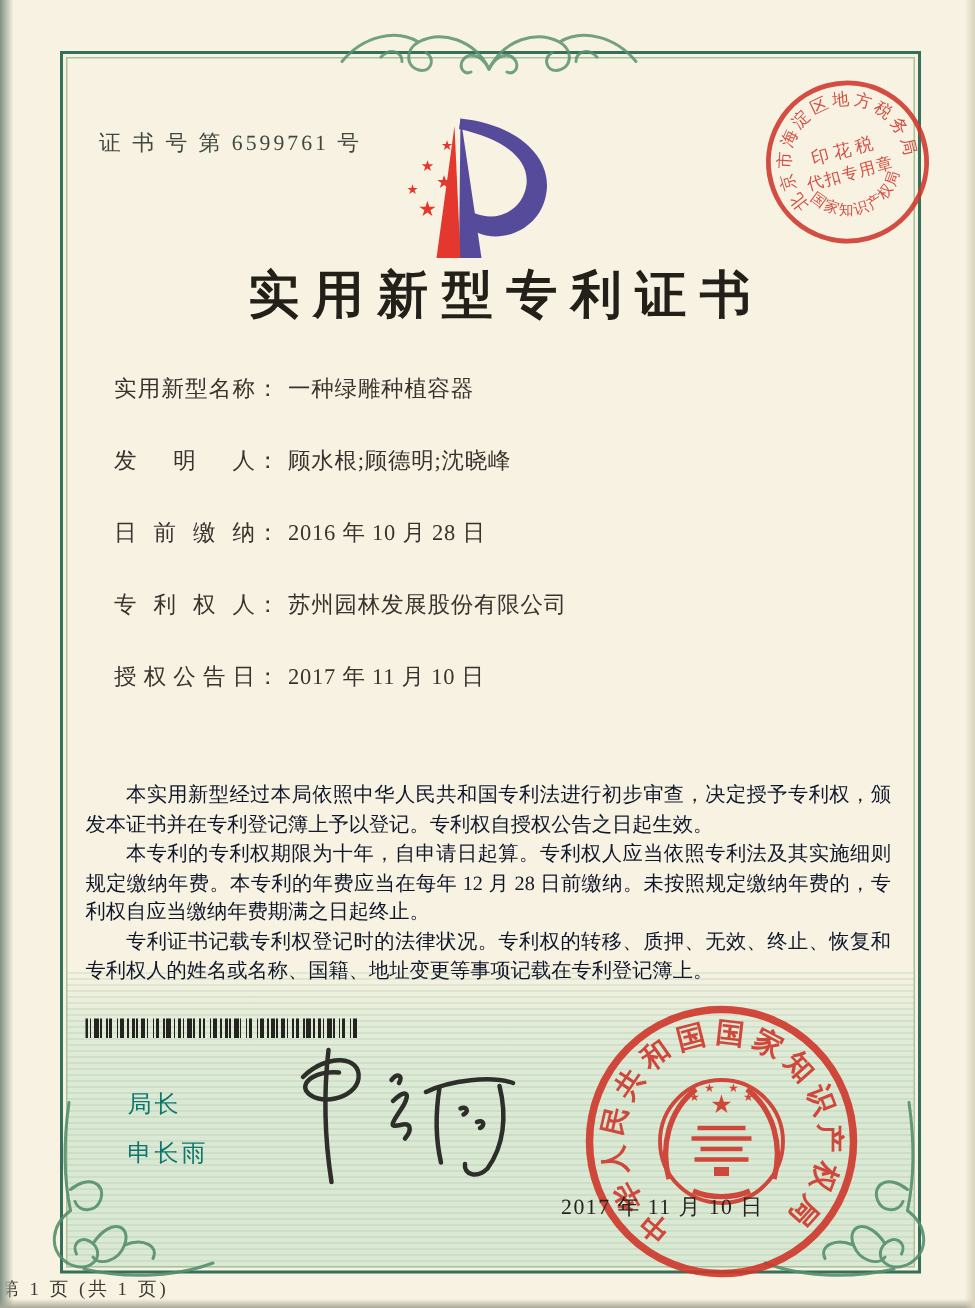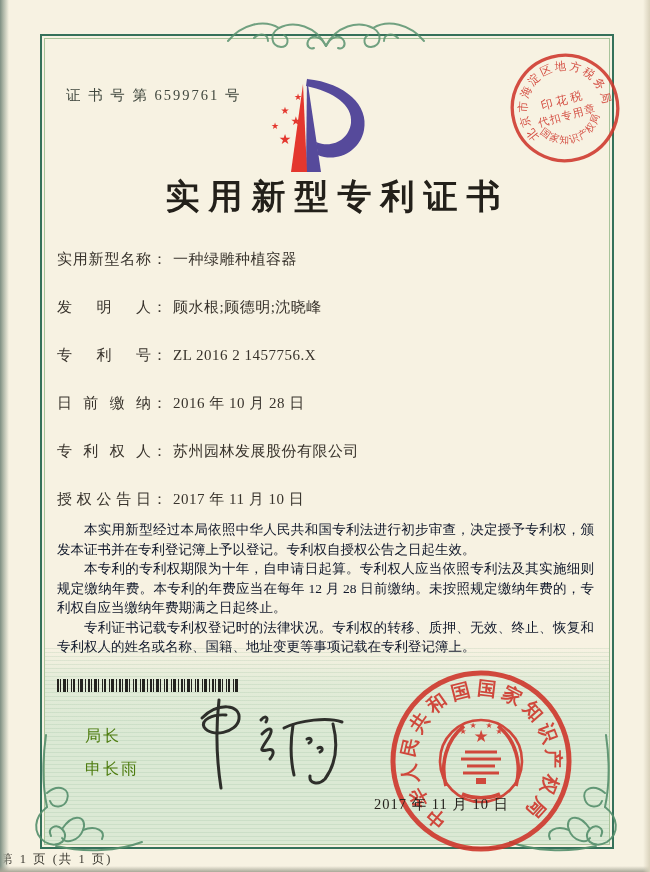--- a/index.html
+++ b/index.html
@@ -37,21 +37,21 @@
   .cert-no{position:absolute;left:66px;top:86px;font-size:14.5px;color:#41483f;
     letter-spacing:2px;font-family:"Liberation Serif","DejaVu Serif",serif;}
 
   .logo{position:absolute;left:250px;top:72px;width:128px;height:110px;}
 
   .tax-stamp{position:absolute;left:503px;top:46px;width:124px;height:124px;opacity:.88;}
 
   .title{position:absolute;left:0;top:174px;width:100%;text-align:center;
     font-size:34px;font-weight:bold;letter-spacing:9px;color:#23201a;padding-left:25px;box-sizing:border-box;}
 
-  .fields{position:absolute;left:57px;top:250px;width:520px;font-family:Liberation Serif, serif;}
+  .fields{position:absolute;left:76px;top:250px;width:520px;font-family:Liberation Serif, serif;}
   .frow{height:48px;font-size:15px;color:#38332c;}
   .flabel{display:inline-block;width:94px;text-align:justify;text-align-last:justify;
     vertical-align:top;}
   .fcolon{display:inline-block;margin:0 6px 0 1px;}
   .fvalue{letter-spacing:.5px;}
 
   .paras{position:absolute;left:57px;top:520px;width:537px;font-size:13.5px;
     line-height:19.5px;color:#0f172a;text-align:justify;}
   .paras p{margin:0;text-indent:2em;}
 
@@ -60,21 +60,21 @@
       #23231f 0 2px,rgba(0,0,0,0) 2px 3px,
       #23231f 3px 4px,rgba(0,0,0,0) 4px 6px,
       #23231f 6px 9px,rgba(0,0,0,0) 9px 10px,
       #23231f 10px 11px,rgba(0,0,0,0) 11px 14px,
       #23231f 14px 15px,rgba(0,0,0,0) 15px 16px,
       #23231f 16px 18px,rgba(0,0,0,0) 18px 21px,
       #23231f 21px 22px,rgba(0,0,0,0) 22px 23px,
       #23231f 23px 26px,rgba(0,0,0,0) 26px 28px,
       #23231f 28px 29px,rgba(0,0,0,0) 29px 31px);}
 
-  .officer{position:absolute;left:85px;top:726px;font-size:16px;color:#4d7c0f;
+  .officer{position:absolute;left:85px;top:726px;font-size:16px;color:#0f766e;
     font-family:"Liberation Sans","DejaVu Sans",sans-serif;}
   .officer div{margin-bottom:12px;letter-spacing:2px;}
 
   .signature{position:absolute;left:188px;top:694px;width:165px;height:102px;}
 
   .big-seal{position:absolute;left:386px;top:666px;width:190px;height:190px;opacity:.9;}
   .seal-date{position:absolute;left:374px;top:795px;font-size:14.5px;color:#26231e;
     letter-spacing:1px;z-index:7;}
 
   .footer{position:absolute;left:0;top:819px;width:100%;
@@ -164,23 +164,20 @@
     </svg>
 
     <div class="title">实用新型专利证书</div>
 
     <div class="fields">
       <div class="frow">
         <span class="flabel">实用新型名称</span><span class="fcolon">：</span><span class="fvalue">一种绿雕种植容器</span>
       </div>
       <div class="frow">
         <span class="flabel">发明人</span><span class="fcolon">：</span><span class="fvalue">顾水根;顾德明;沈晓峰</span>
-      </div>
-      <div class="frow">
-        <span class="flabel">专利号</span><span class="fcolon">：</span><span class="fvalue">ZL 2016 2 1457756.X</span>
       </div>
       <div class="frow">
         <span class="flabel">日前缴纳</span><span class="fcolon">：</span><span class="fvalue">2016 年 10 月 28 日</span>
       </div>
       <div class="frow">
         <span class="flabel">专利权人</span><span class="fcolon">：</span><span class="fvalue">苏州园林发展股份有限公司</span>
       </div>
       <div class="frow">
         <span class="flabel">授权公告日</span><span class="fcolon">：</span><span class="fvalue">2017 年 11 月 10 日</span>
       </div>

